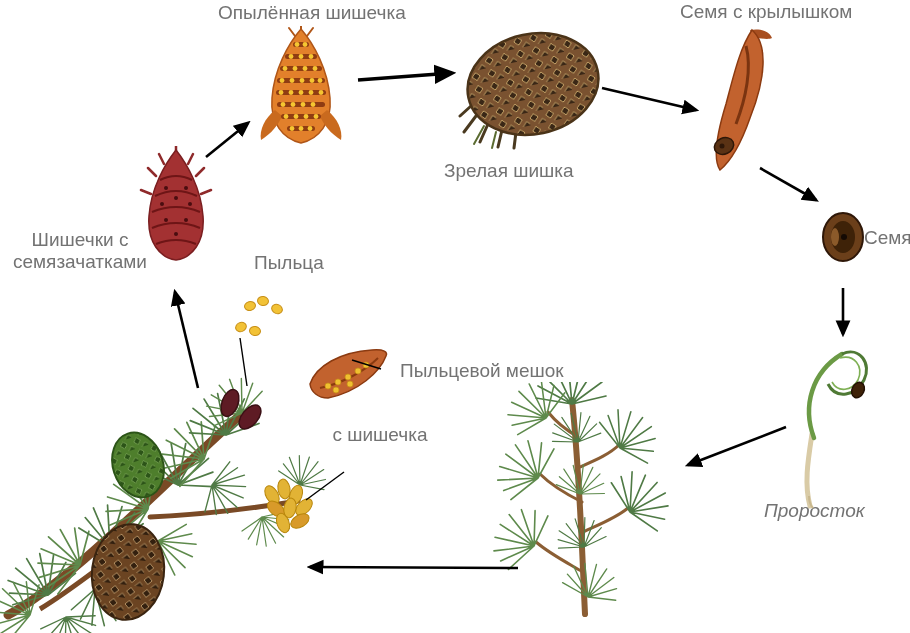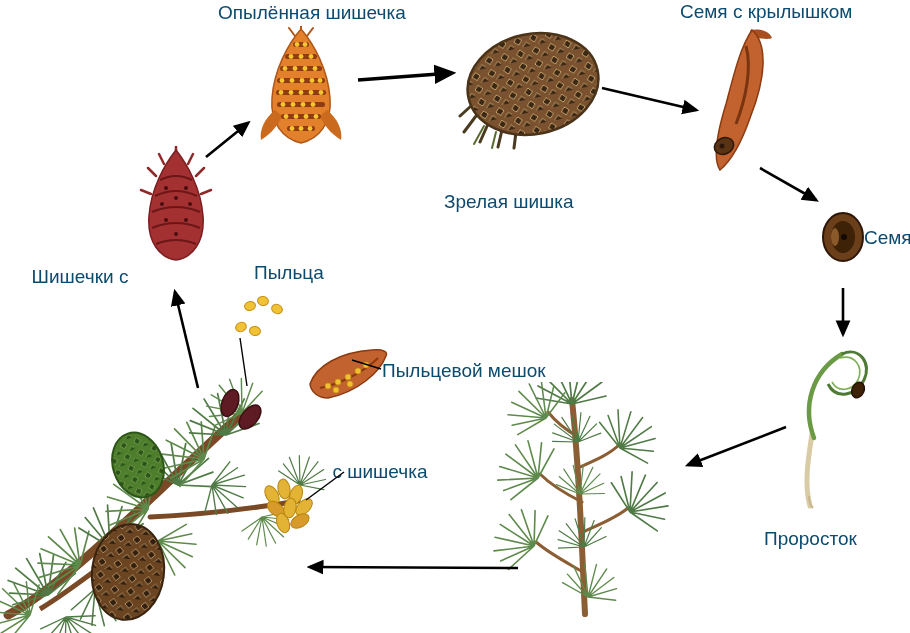--- a/index.html
+++ b/index.html
@@ -9,55 +9,56 @@
     width: 910px;
     height: 633px;
     background: #ffffff;
     overflow: hidden;
     font-family: "Liberation Sans", sans-serif;
   }
   .label {
     position: absolute;
     font-size: 19px;
     line-height: 22px;
-    color: #0c4a6e;
+    color: #737373;
     white-space: nowrap;
   }
   .label.center { text-align: center; white-space: normal; }
-  .label .ln { display: block; margin-top: 37px; }
+  .label .ln { display: block; }
   .fig { position: absolute; }
   .arrows {
     position: absolute;
     left: 0; top: 0;
     width: 910px; height: 633px;
     pointer-events: none;
   }
 </style>
 </head>
 <body>
 
 <div class="canvas">
 
   <div class="label" style="left:218px; top:2px;">Опылённая шишечка</div>
 
-  <div class="label" style="left:444px; top:160px;margin-top:31px;">Зрелая шишка</div>
+  <div class="label" style="left:444px; top:160px;">Зрелая шишка</div>
 
   <div class="label" style="left:680px; top:1px;">Семя с крылышком</div>
 
   <div class="label" style="left:864px; top:227px;">Семя</div>
 
-  <div class="label" style="left:764px; top:528px;">Проросток</div>
+  <div class="label" style="left:764px; top:500px;font-style:italic;">Проросток</div>
 
   <div class="label center" style="left:4px; top:229px; width:152px;">
     <span class="ln">Шишечки с</span>
+    <span class="ln">семязачатками</span>
   </div>
 
-  <div class="label" style="left:254px; top:262px;text-align:right;">Пыльца</div>
-
-  <div class="label" style="left:382px; top:360px;">Пыльцевой мешок</div>
+  <div class="label" style="left:254px; top:252px;text-align:right;">Пыльца</div>
+
+  <div class="label" style="left:400px; top:360px;">Пыльцевой мешок</div>
 
   <div class="label center" style="left:326px; top:424px; width:108px;">
     <span class="ln">с шишечка</span>
   </div>
 
   <svg class="fig" style="left:255px; top:26px;" width="92" height="120" viewBox="0 0 92 120">
     <path d="M40,10 L34,2 M52,10 L58,2 M46,8 L46,0" stroke="#B05618" stroke-width="2" stroke-linecap="round"></path>
     <path d="M46,3 C33,18 19,44 17,72 C15,97 28,113 46,117 C64,113 77,97 75,72 C73,44 59,18 46,3 Z" fill="#E2802B" stroke="#B05618" stroke-width="1.5"></path>
     <path d="M20,84 C10,92 4,104 6,114 C16,108 24,98 27,90 Z" fill="#C96A1E"></path>
     <path d="M72,84 C82,92 88,104 86,114 C76,108 68,98 65,90 Z" fill="#C96A1E"></path>

